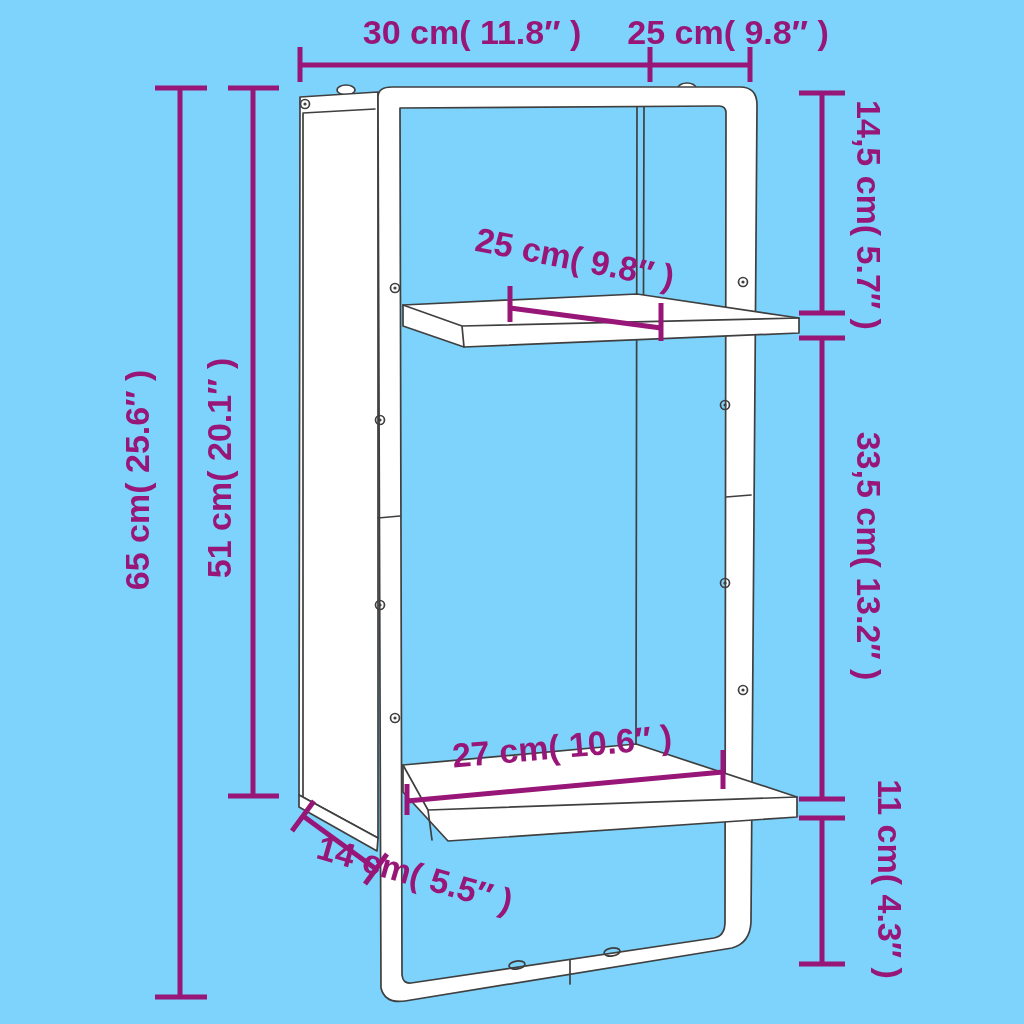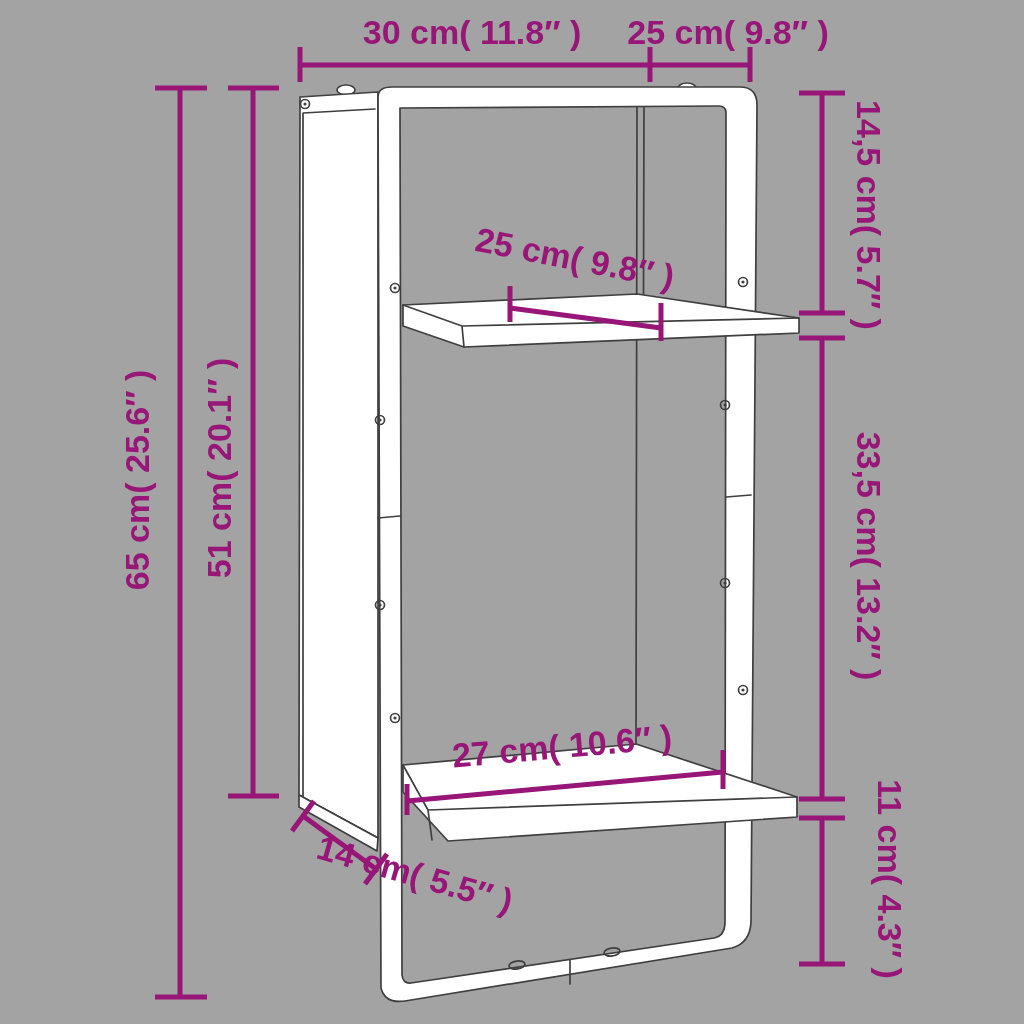--- a/index.html
+++ b/index.html
@@ -4,21 +4,21 @@
 <style>
   html, body {
     margin: 0;
     padding: 0;
     background: #ffffff;
   }
   .stage {
     position: relative;
     width: 1024px;
     height: 1024px;
-    background: #a3a3a3;
+    background: #7dd3fc;
     overflow: hidden;
   }
   svg text {
     font-family: "Liberation Sans", "DejaVu Sans", sans-serif;
     font-weight: bold;
     font-size: 34px;
   }
   .furn {
     stroke: #3f3f3f;
     stroke-width: 1.7;

